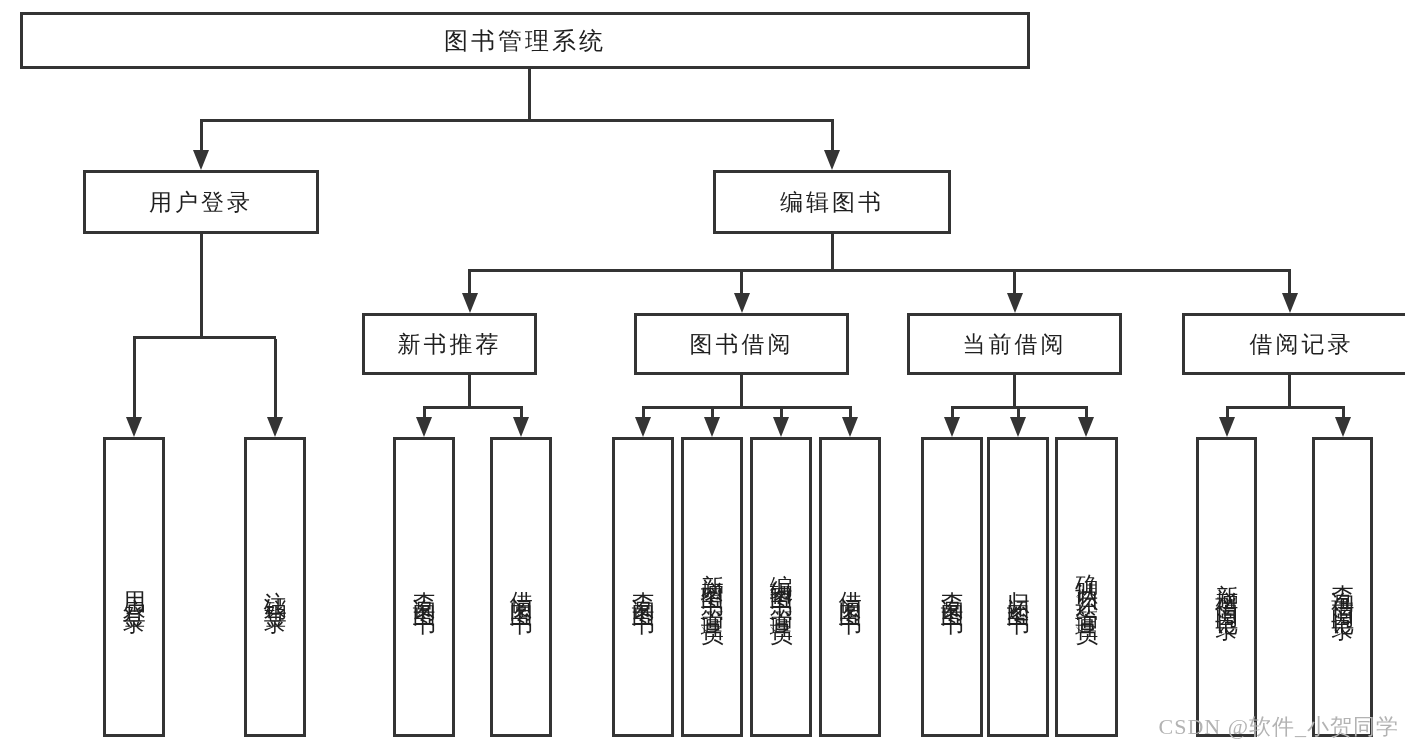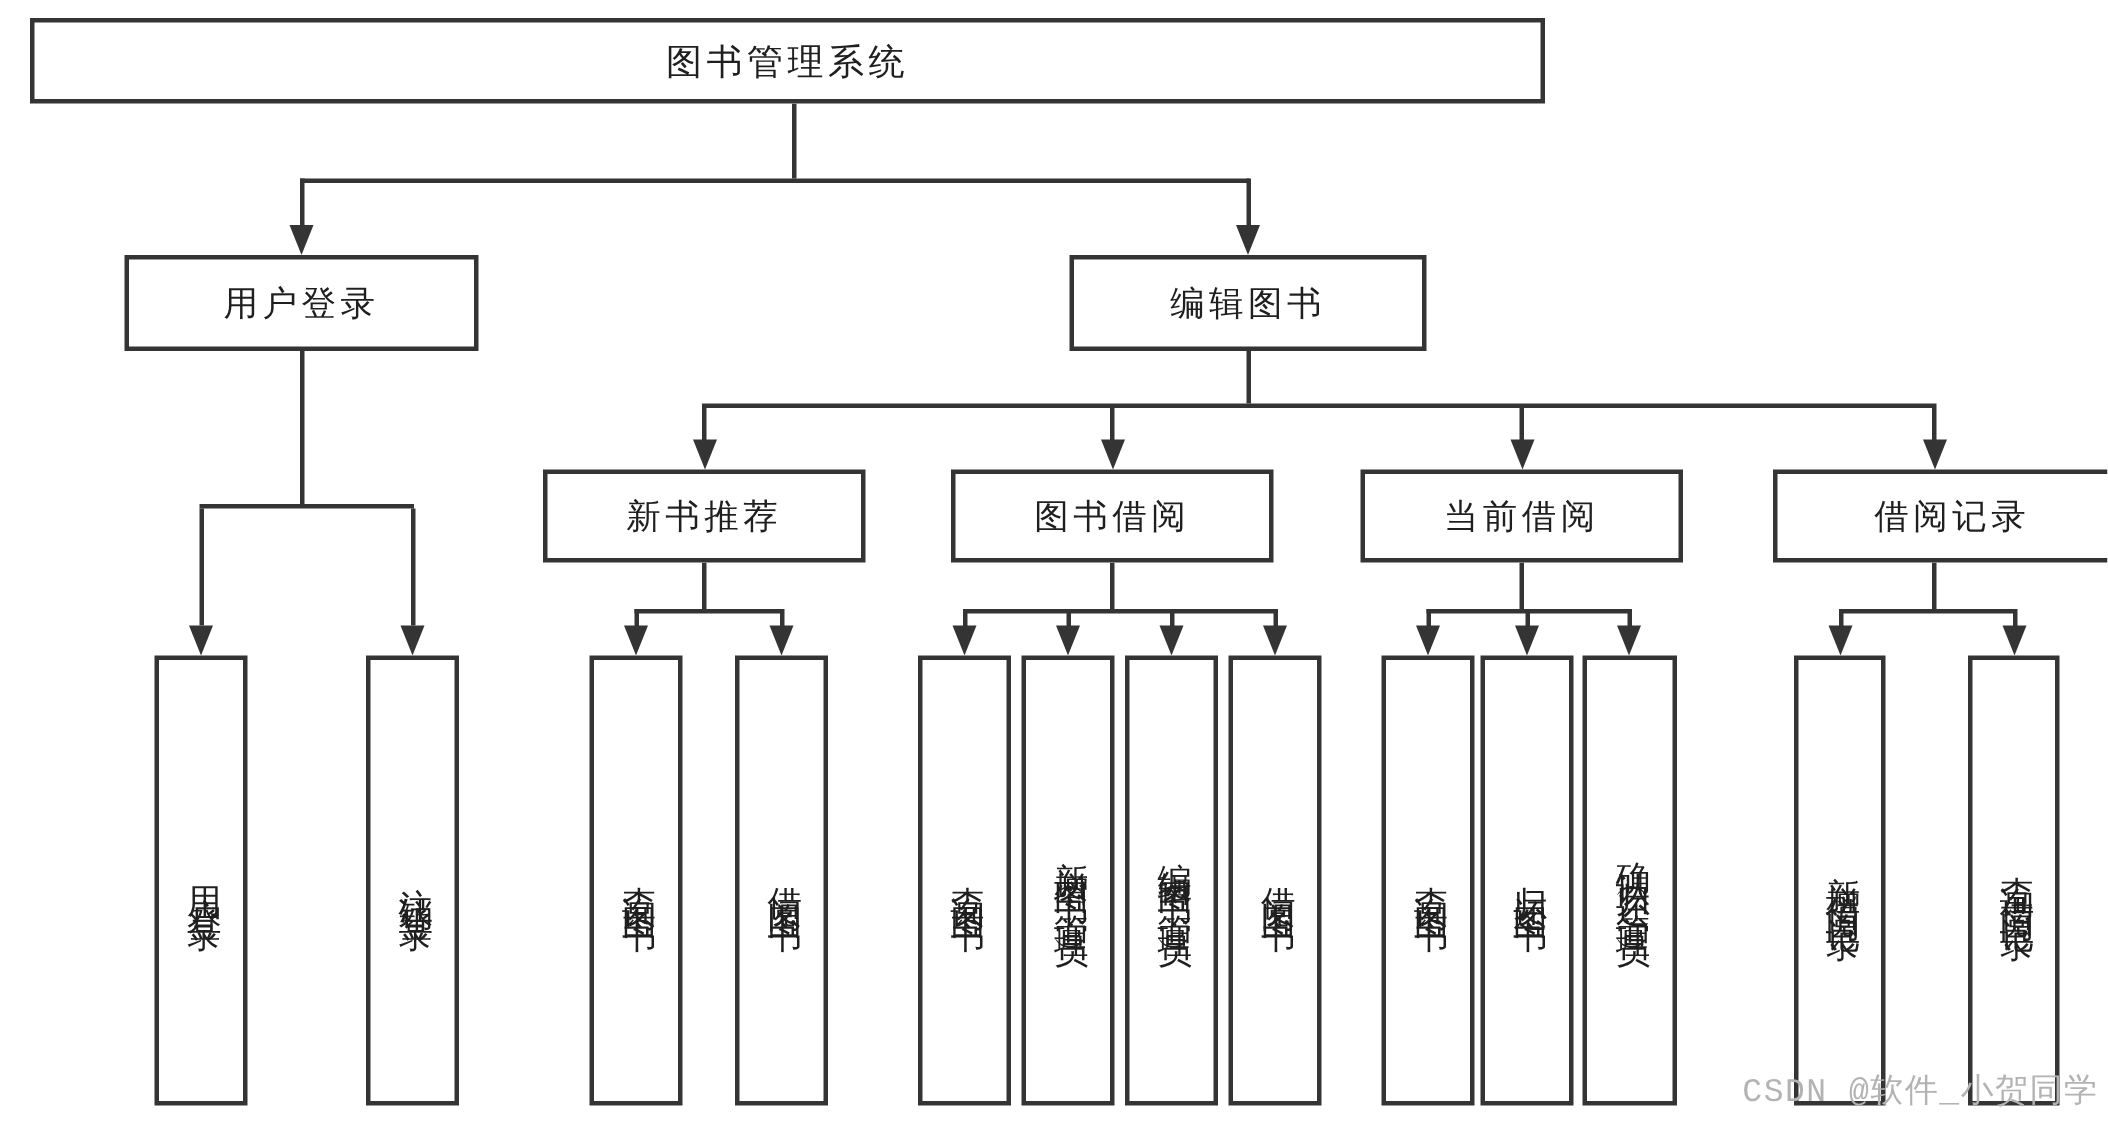--- a/index.html
+++ b/index.html
@@ -6,21 +6,21 @@
     --line:#343434;
     --text:#1f1f1f;
     --box-bg:#ffffff;
     --background:#ffffff;
     --watermark:#b3b3b3;
   }
   html,body{margin:0;padding:0;background:var(--background);}
   .canvas{
     position:relative;width:1405px;height:747px;overflow:hidden;
     background:var(--background);color:var(--text);
-    font-family:Liberation Mono, monospace;
+    font-family:Liberation Serif, serif;
   }
   .box{
     position:absolute;box-sizing:border-box;
     border:3px solid var(--line);background:var(--box-bg);
     display:flex;align-items:center;justify-content:center;
   }
   .hlabel{font-size:23px;letter-spacing:3px;white-space:nowrap;}
   .rootlabel{font-size:24px;letter-spacing:3px;white-space:nowrap;}
   .vbox .vlabel{
     writing-mode:vertical-rl;text-orientation:mixed;
@@ -106,21 +106,21 @@
     <span class="rootlabel">图书管理系统</span>
   </div>
 
   <div class="box" style="left:83px;top:170px;width:236px;height:64px">
     <span class="hlabel">用户登录</span>
   </div>
   <div class="box" style="left:713px;top:170px;width:238px;height:64px">
     <span class="hlabel">编辑图书</span>
   </div>
 
-  <div class="box" style="left:362px;top:313px;width:215px;height:62px">
+  <div class="box" style="left:362px;top:313px;width:175px;height:62px">
     <span class="hlabel">新书推荐</span>
   </div>
   <div class="box" style="left:634px;top:313px;width:215px;height:62px">
     <span class="hlabel">图书借阅</span>
   </div>
   <div class="box" style="left:907px;top:313px;width:215px;height:62px">
     <span class="hlabel">当前借阅</span>
   </div>
   <div class="box" style="left:1182px;top:313px;width:239px;height:62px">
     <span class="hlabel">借阅记录</span>

